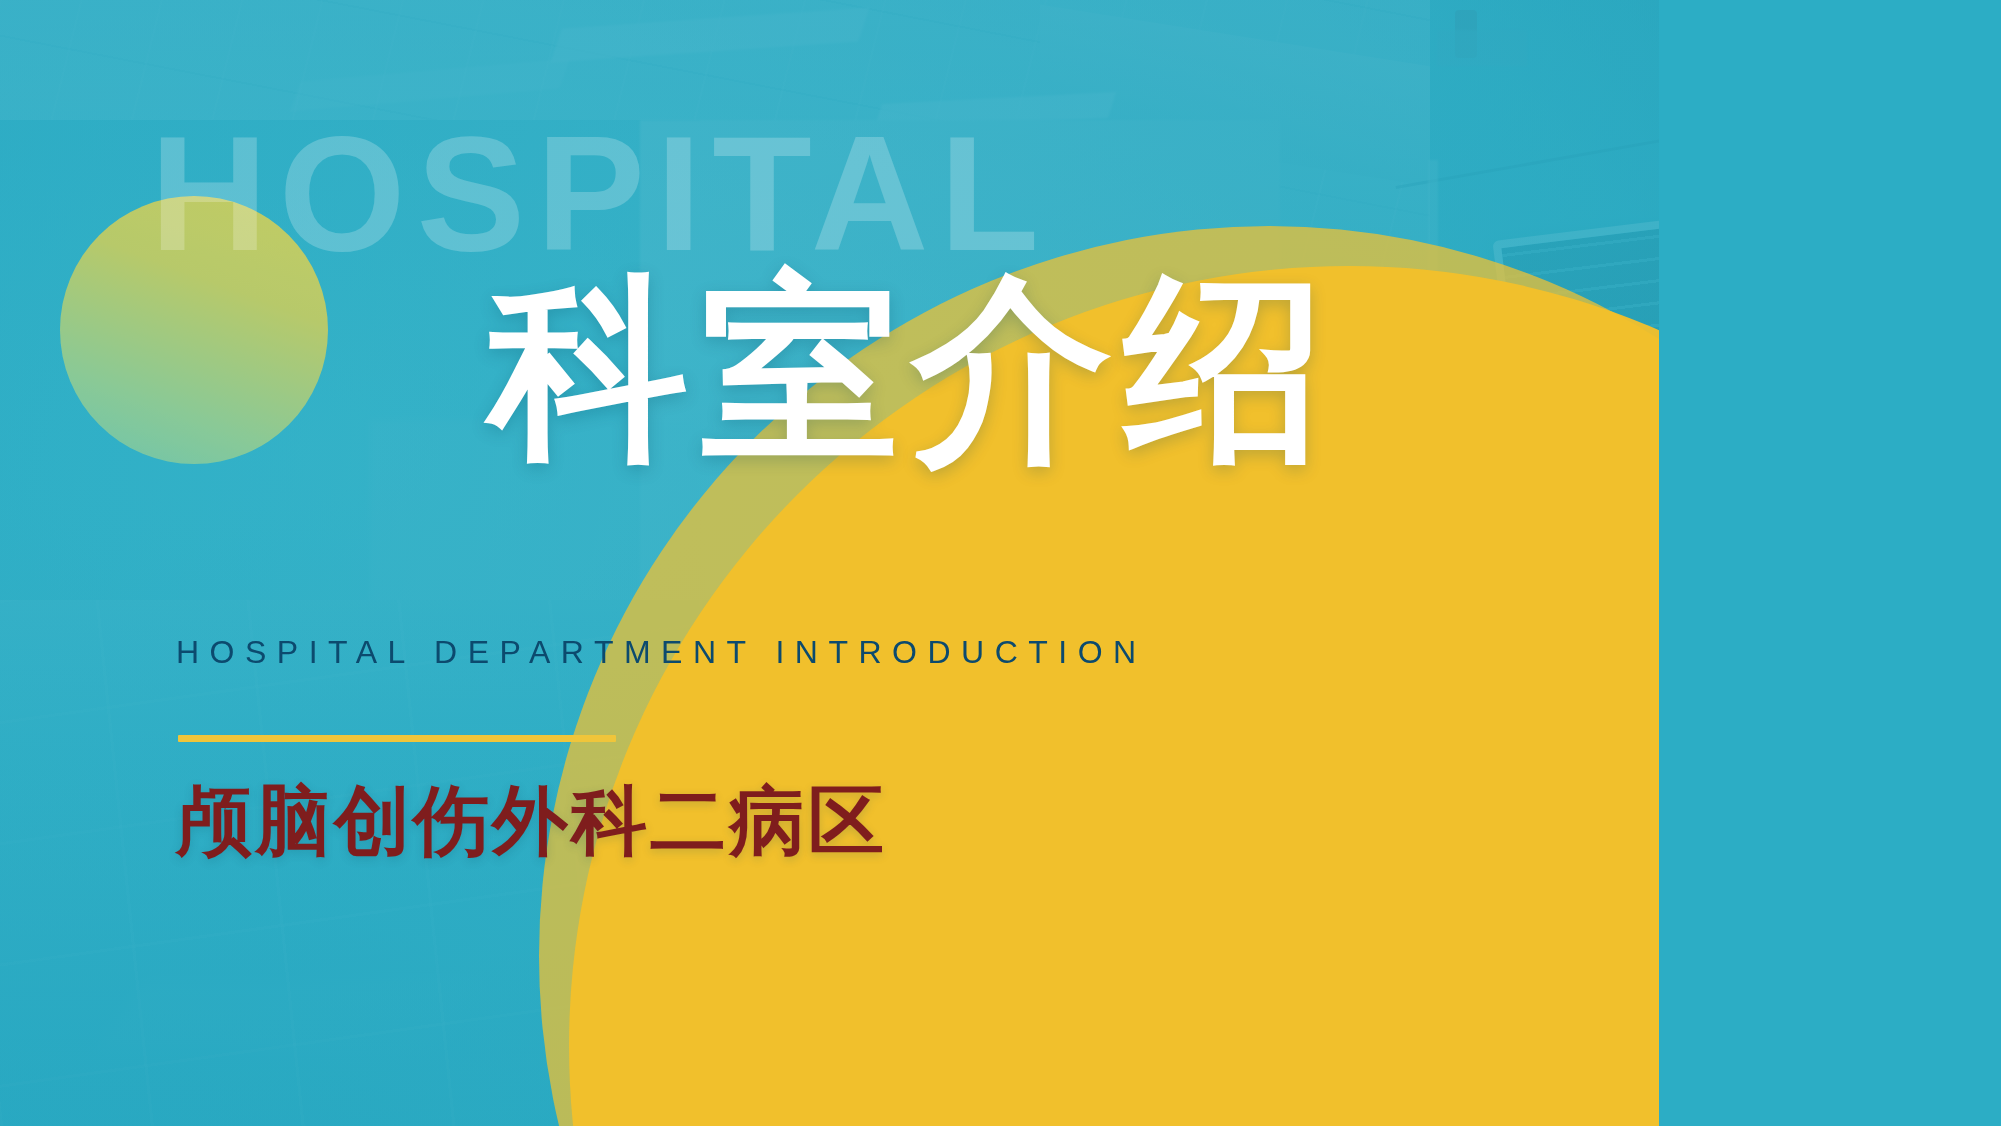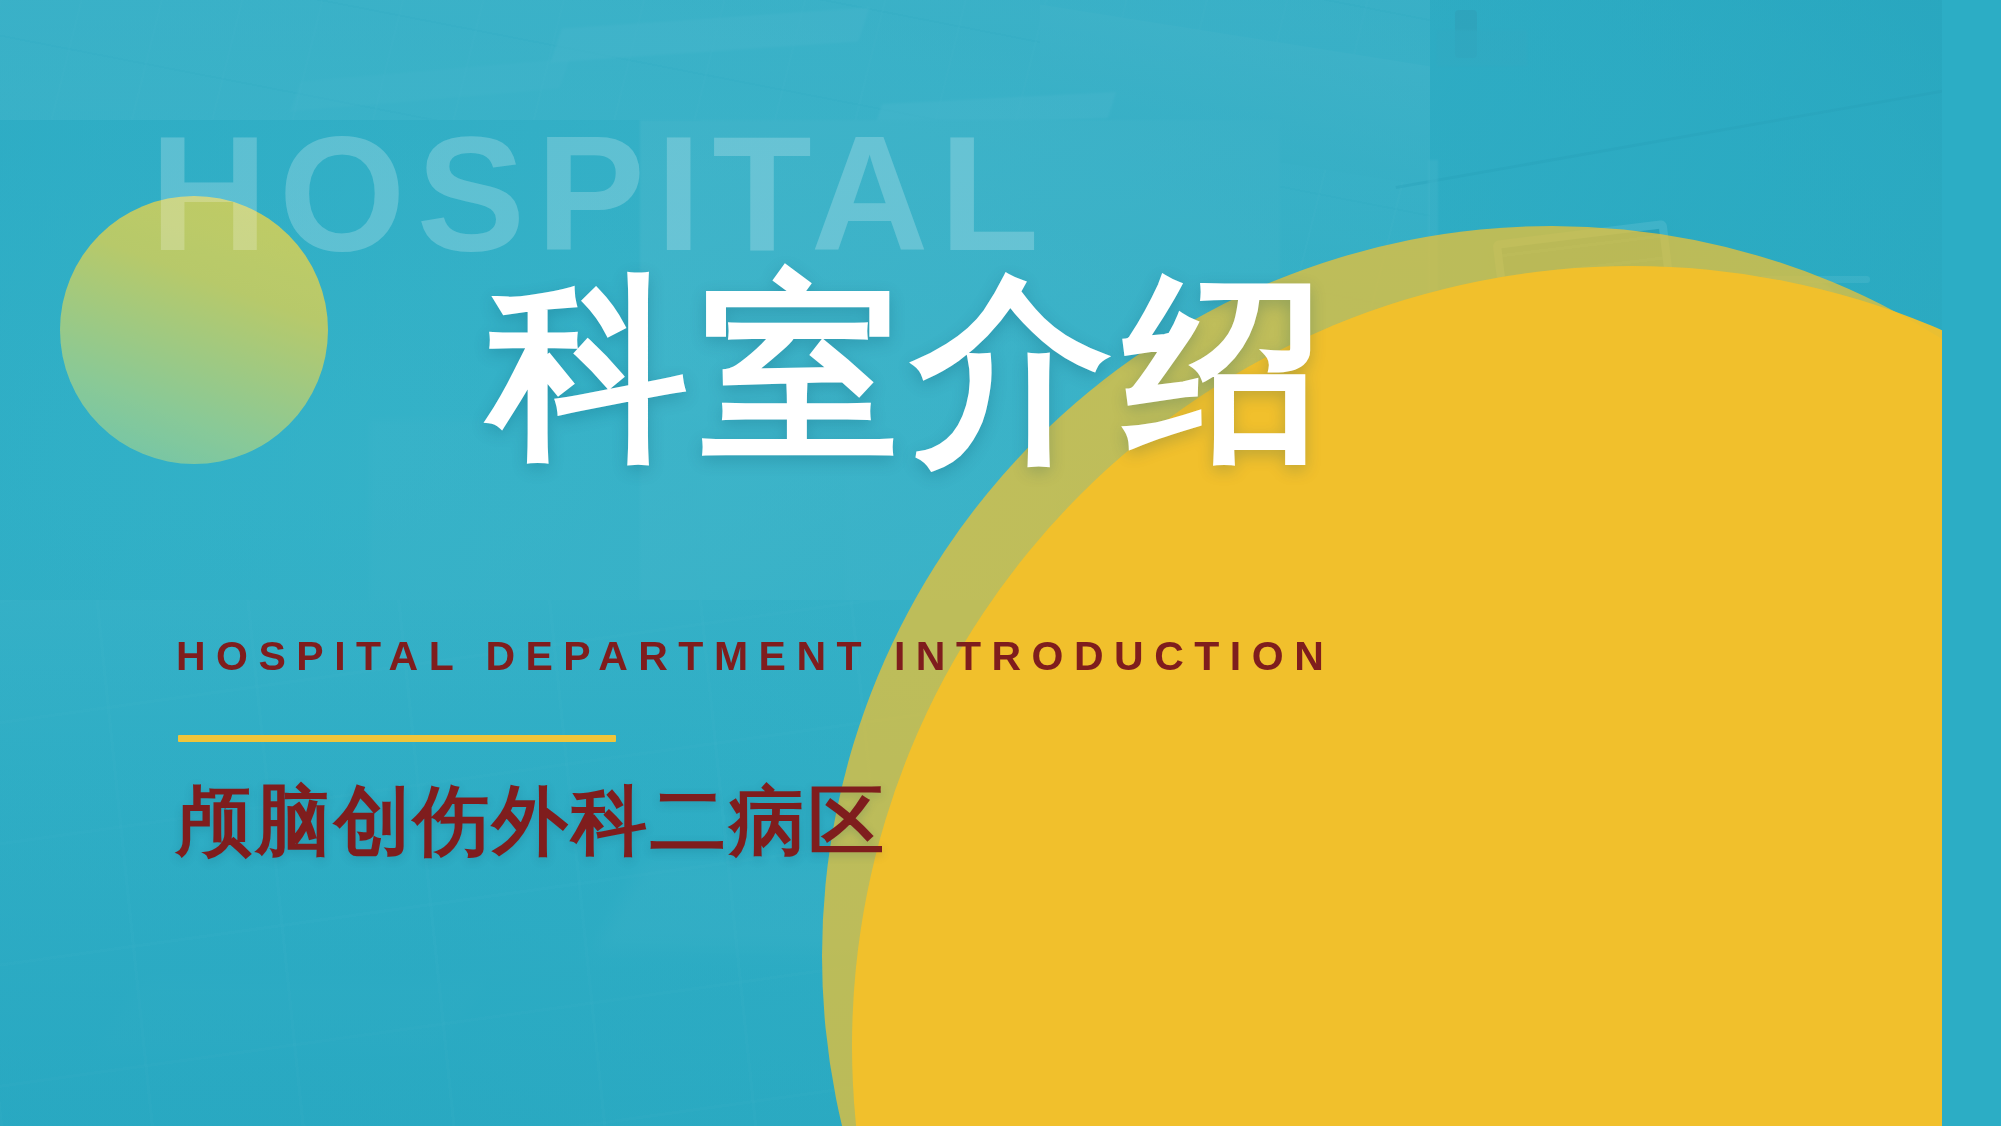--- a/index.html
+++ b/index.html
@@ -5,21 +5,21 @@
   * { margin:0; padding:0; box-sizing:border-box; }
   html, body {
     width:2001px; height:1126px;
     overflow:hidden;
     background:#2CADC5;
     font-family:"Liberation Sans", sans-serif;
   }
 
   #slide {
     position:relative;
-    width:1942px;
+    width:1659px;
     height:1126px;
     overflow:hidden;
     background:#2CADC5;
   }
 
   
   .photo {
     position:absolute; inset:0;
     overflow:hidden;
   }
@@ -192,24 +192,24 @@
     color:#ffffff;
     white-space:nowrap;
     line-height:1;
     font-family:"DejaVu Serif", serif;
     text-shadow:0 5px 16px rgba(0,70,90,.22);
   }
 
   .sub-en{
     position:absolute;
     left:176px; top:636px;
-    font-size:41px;
-    font-weight:700;
+    font-size:32px;
+    font-weight:400;
     letter-spacing:10.5px;
-    color:#7f1d1d;
+    color:#0c4a6e;
     white-space:nowrap;
     line-height:1;
     font-family:"Liberation Sans", sans-serif;
   }
 
   .divider{
     position:absolute;
     left:178px; top:735px;
     width:438px; height:7px;
     background:#F0C53A;

